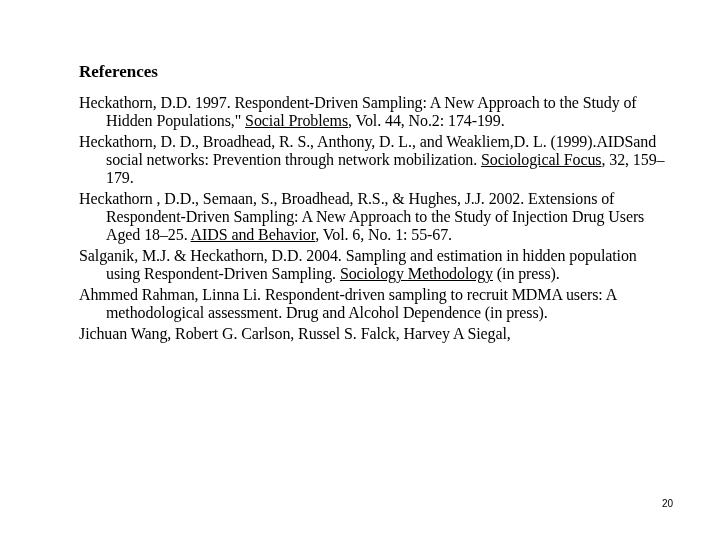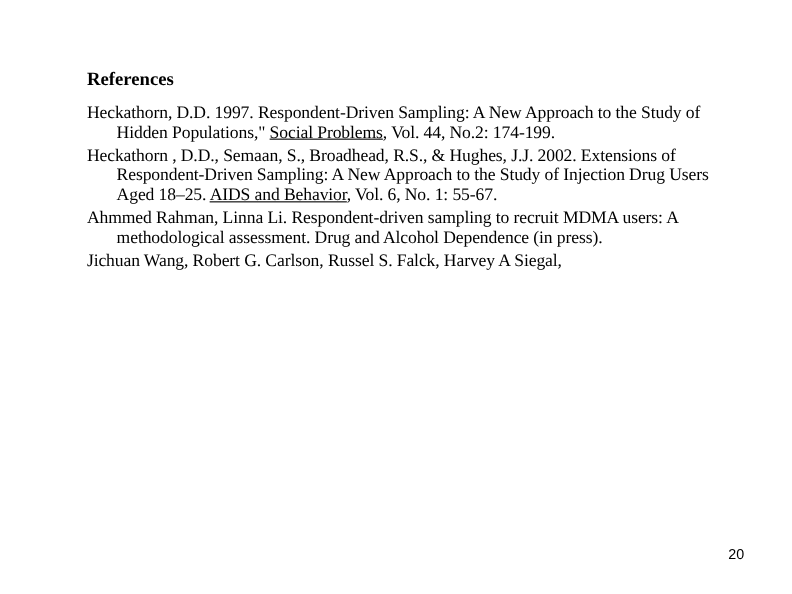--- a/index.html
+++ b/index.html
@@ -43,29 +43,31 @@
       letter-spacing: -0.1px;
     }
     .ref-item .u {
       text-decoration: underline;
     }
     .page-number {
       position: absolute;
       left: 662px;
       top: 496px;
       font-family: "Liberation Sans", "DejaVu Sans", sans-serif;
-      font-size: 13px;
+      font-size: 10px;
       line-height: 15px;
     }
   </style>
 </head>
 <body>
 
 <h1 class="slide-title">References</h1>
 
 <ul class="ref-list">
   <li class="ref-item"><span>Heckathorn, D.D. 1997. Respondent-Driven Sampling: A New Approach to the Study of Hidden Populations," </span><span class="u">Social Problems</span><span>, Vol. 44, No.2: 174-199.</span></li>
+  <li class="ref-item"><span>Heckathorn, D. D., Broadhead, R. S., Anthony, D. L., and Weakliem,D. L. (1999).AIDSand social networks: Prevention through network mobilization. </span><span class="u">Sociological Focus</span><span>, 32, 159–179.</span></li>
   <li class="ref-item"><span>Heckathorn , D.D., Semaan, S., Broadhead, R.S., &amp; Hughes, J.J. 2002. Extensions of Respondent-Driven Sampling: A New Approach to the Study of Injection Drug Users Aged 18–25.  </span><span class="u">AIDS and Behavior</span><span>, Vol. 6, No. 1: 55-67.</span></li>
+  <li class="ref-item"><span>Salganik, M.J. &amp; Heckathorn, D.D. 2004. Sampling and estimation in hidden population using Respondent-Driven Sampling. </span><span class="u">Sociology Methodology</span><span> (in press).</span></li>
   <li class="ref-item"><span>Ahmmed Rahman, Linna Li. Respondent-driven sampling to recruit MDMA users: A methodological assessment. Drug and Alcohol Dependence (in press).</span></li>
   <li class="ref-item"><span>Jichuan Wang, Robert G. Carlson, Russel S. Falck, Harvey A Siegal,</span></li>
 </ul>
 
 <div class="page-number">20</div>
 
 </body></html>

